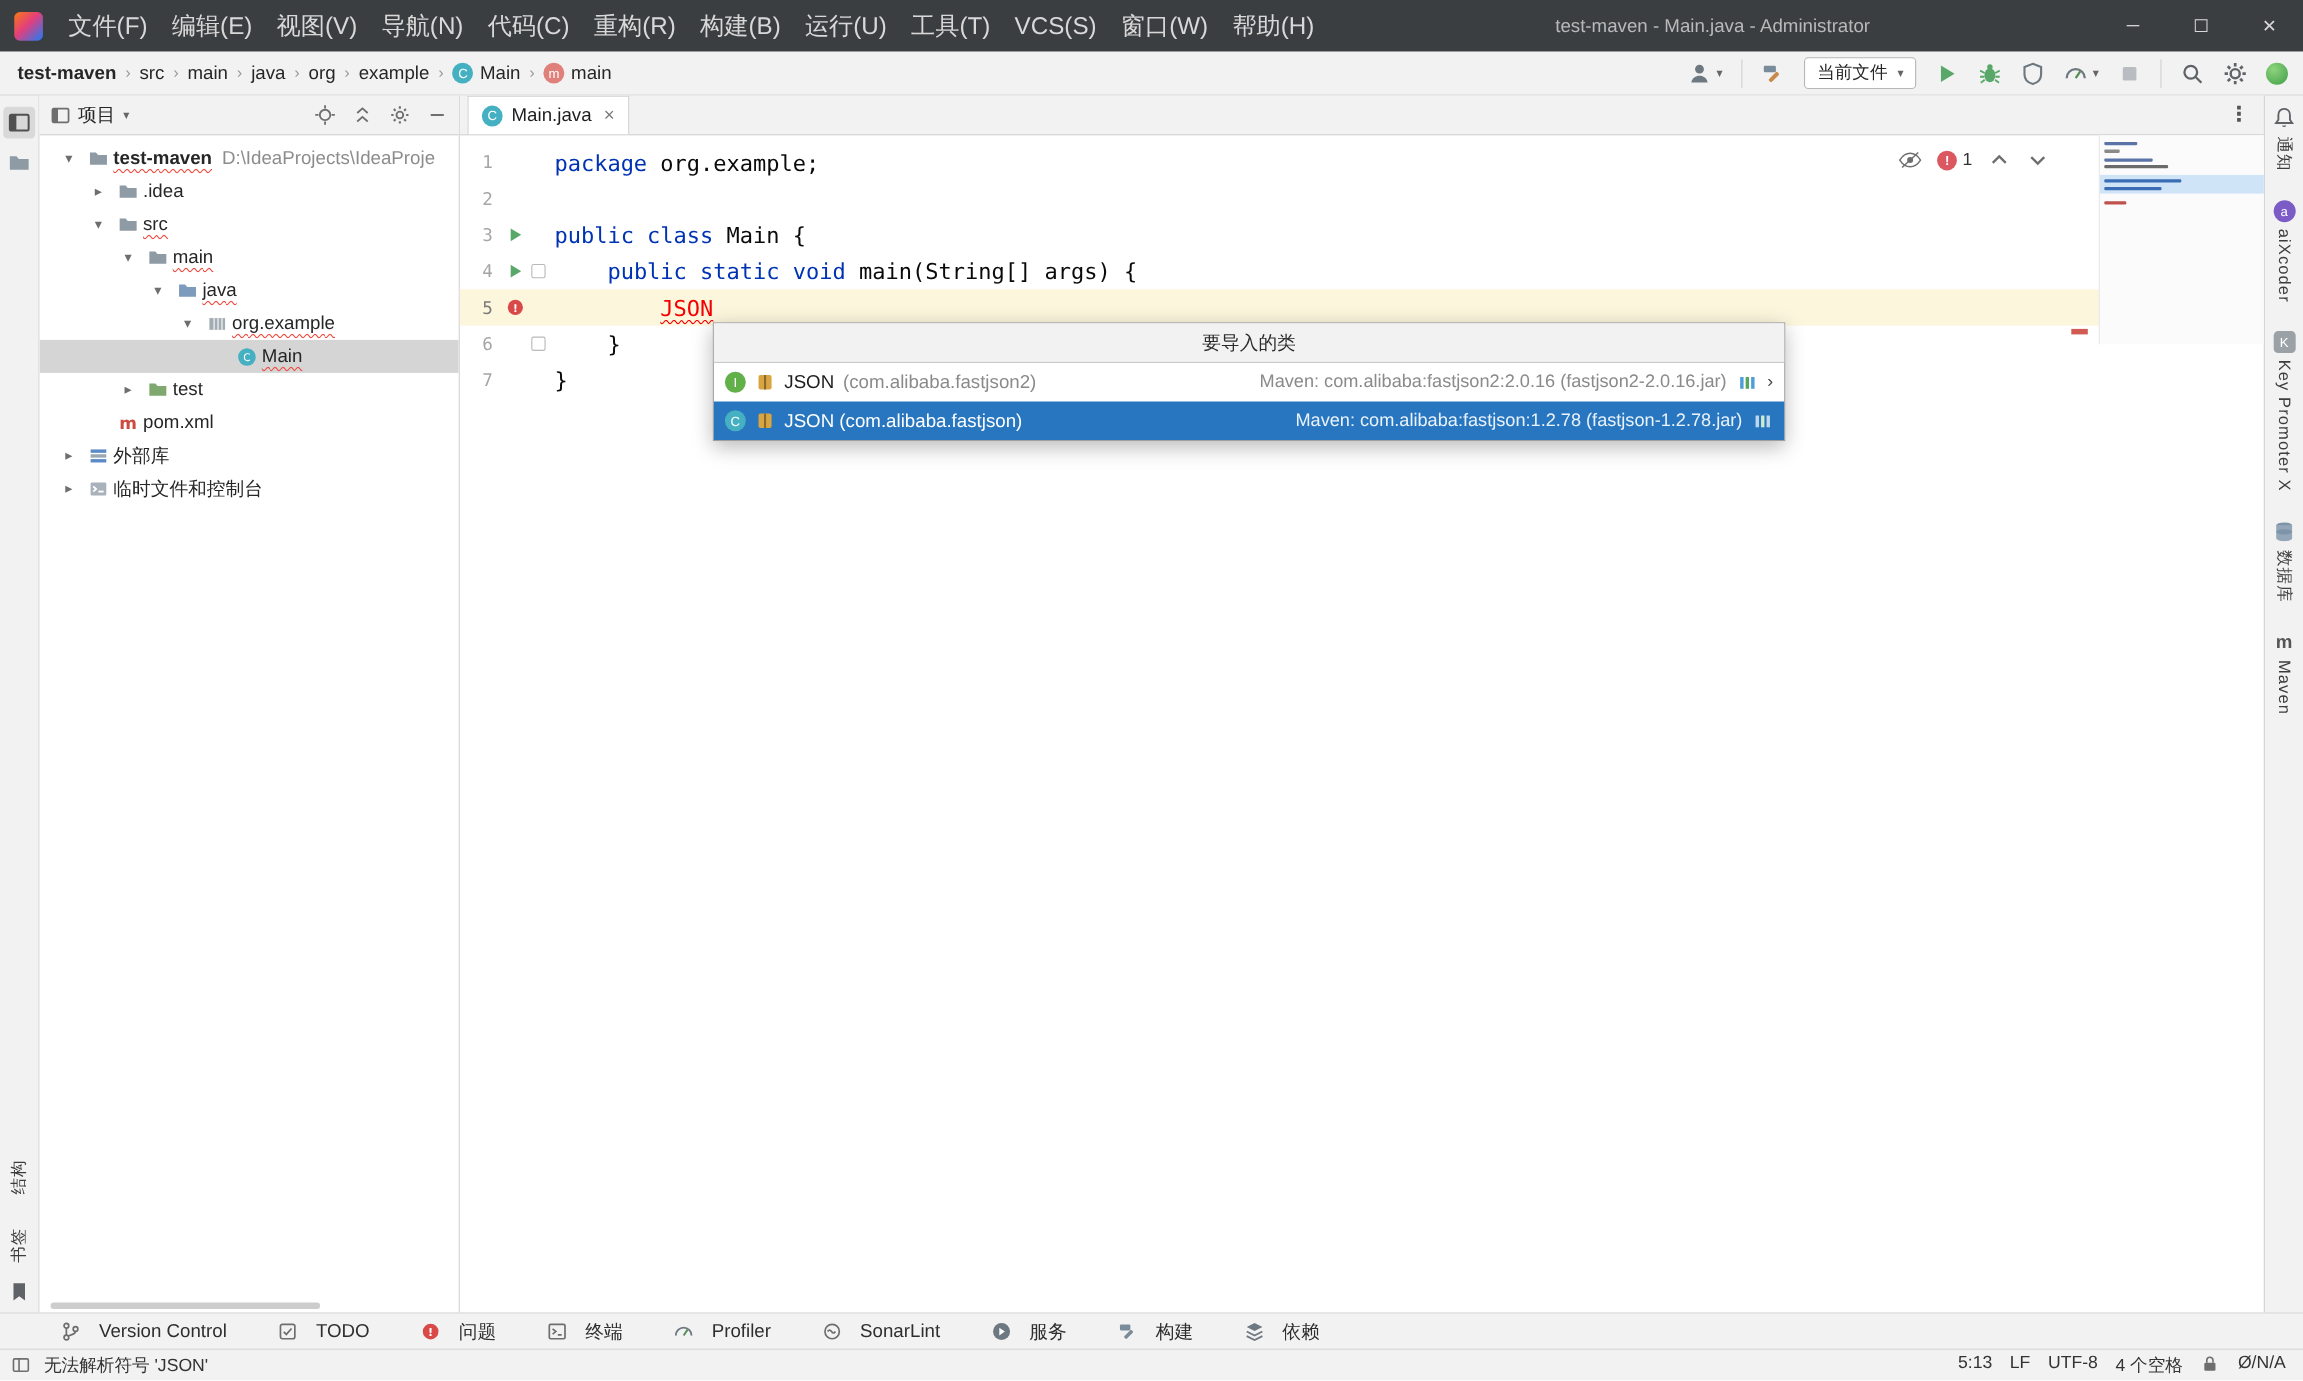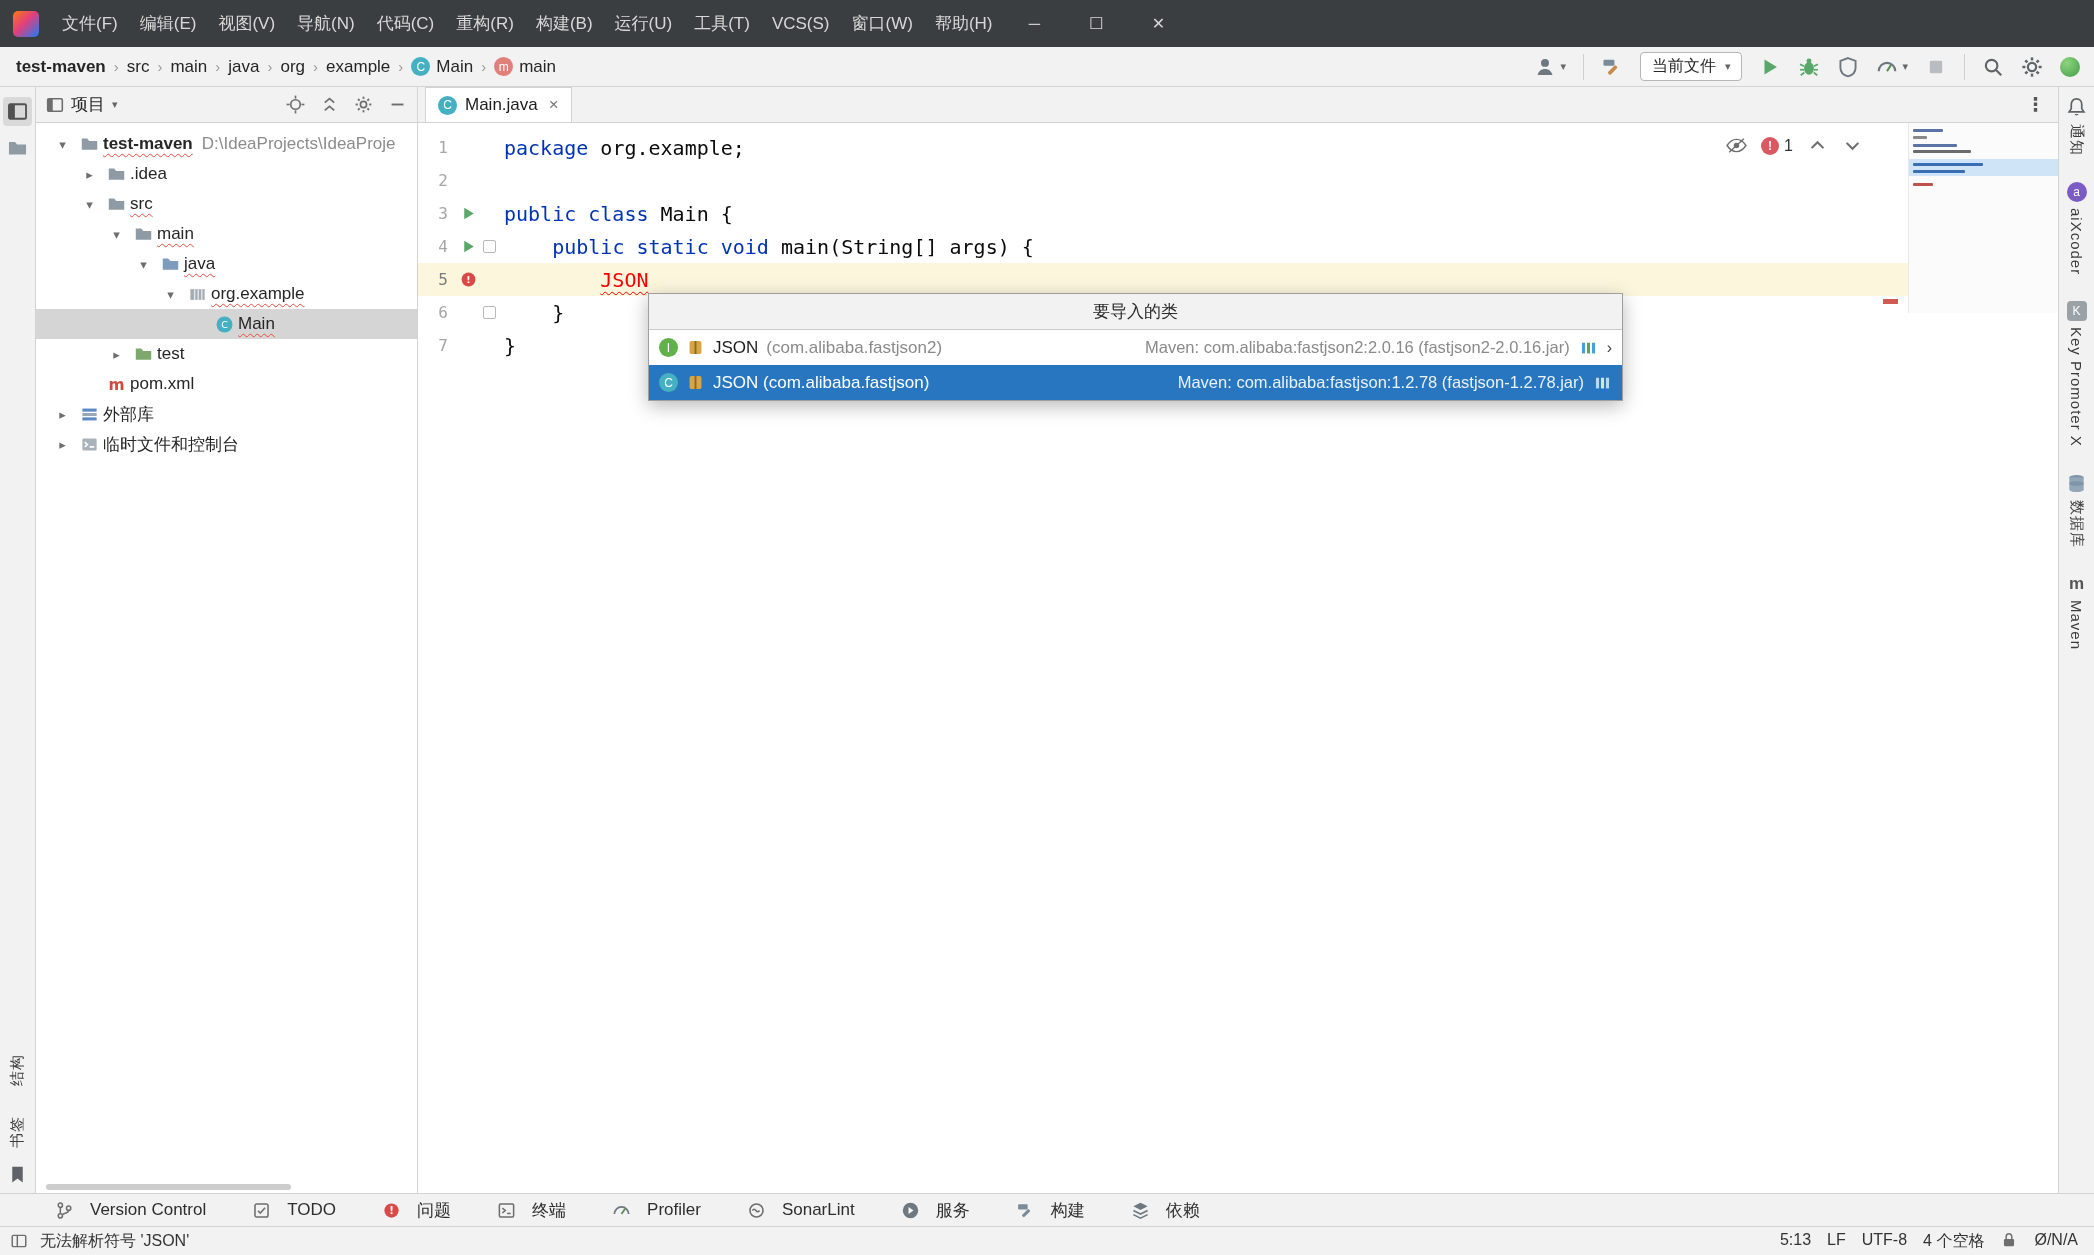--- a/index.html
+++ b/index.html
@@ -5,21 +5,21 @@
   * { margin:0; padding:0; box-sizing:border-box; }
   html,body { width:2094px; height:1255px; overflow:hidden; }
   body { font-family:"Liberation Sans","DejaVu Sans",sans-serif; background:#fff; }
   #app { position:relative; width:2094px; height:1255px; background:#fff; }
 
   
   .titlebar { height:47px; background:#3b3e40; display:flex; align-items:center; }
   .logo { width:26px; height:26px; border-radius:5px; margin:0 12px 0 13px; flex:none;
           background:linear-gradient(135deg,#f97a12,#e33f7c 45%,#1a7dfa); }
   .menus { display:flex; }
-  .menu-item { padding:0 11px; font-size:17px; line-height:47px; color:#d8d8d8; }
+  .menu-item { padding:0 11px; font-size:22px; line-height:47px; color:#d8d8d8; }
   .wintitle { flex:1; text-align:center; font-size:17px; color:#b9b9b9; white-space:nowrap; overflow:hidden; }
   .winbtns { display:flex; flex:none; }
   .winbtn { width:62px; height:47px; display:flex; align-items:center; justify-content:center; font-size:16px; color:#d8d8d8; }
 
   
   .navbar { height:40px; background:#f2f2f2; border-bottom:1px solid #d3d3d3; display:flex; align-items:center; padding:0 10px 0 16px; }
   .crumbs { display:flex; align-items:center; font-size:17px; color:#262626; white-space:nowrap; }
   .crumb { display:flex; align-items:center; }
   .crumb.bold { font-weight:bold; }
   .crumb-sep { color:#999; margin:0 8px; font-size:15px; }
@@ -131,20 +131,21 @@
       <span class="menu-item">导航(N)</span>
       <span class="menu-item">代码(C)</span>
       <span class="menu-item">重构(R)</span>
       <span class="menu-item">构建(B)</span>
       <span class="menu-item">运行(U)</span>
       <span class="menu-item">工具(T)</span>
       <span class="menu-item">VCS(S)</span>
       <span class="menu-item">窗口(W)</span>
       <span class="menu-item">帮助(H)</span>
     </div>
+    <div class="wintitle">test-maven - Main.java - Administrator</div>
     <div class="winbtns">
       <div class="winbtn">─</div>
       <div class="winbtn">☐</div>
       <div class="winbtn">✕</div>
     </div>
   </div>
 
   <div class="navbar">
     <div class="crumbs">
       <span class="crumb bold">test-maven</span>

